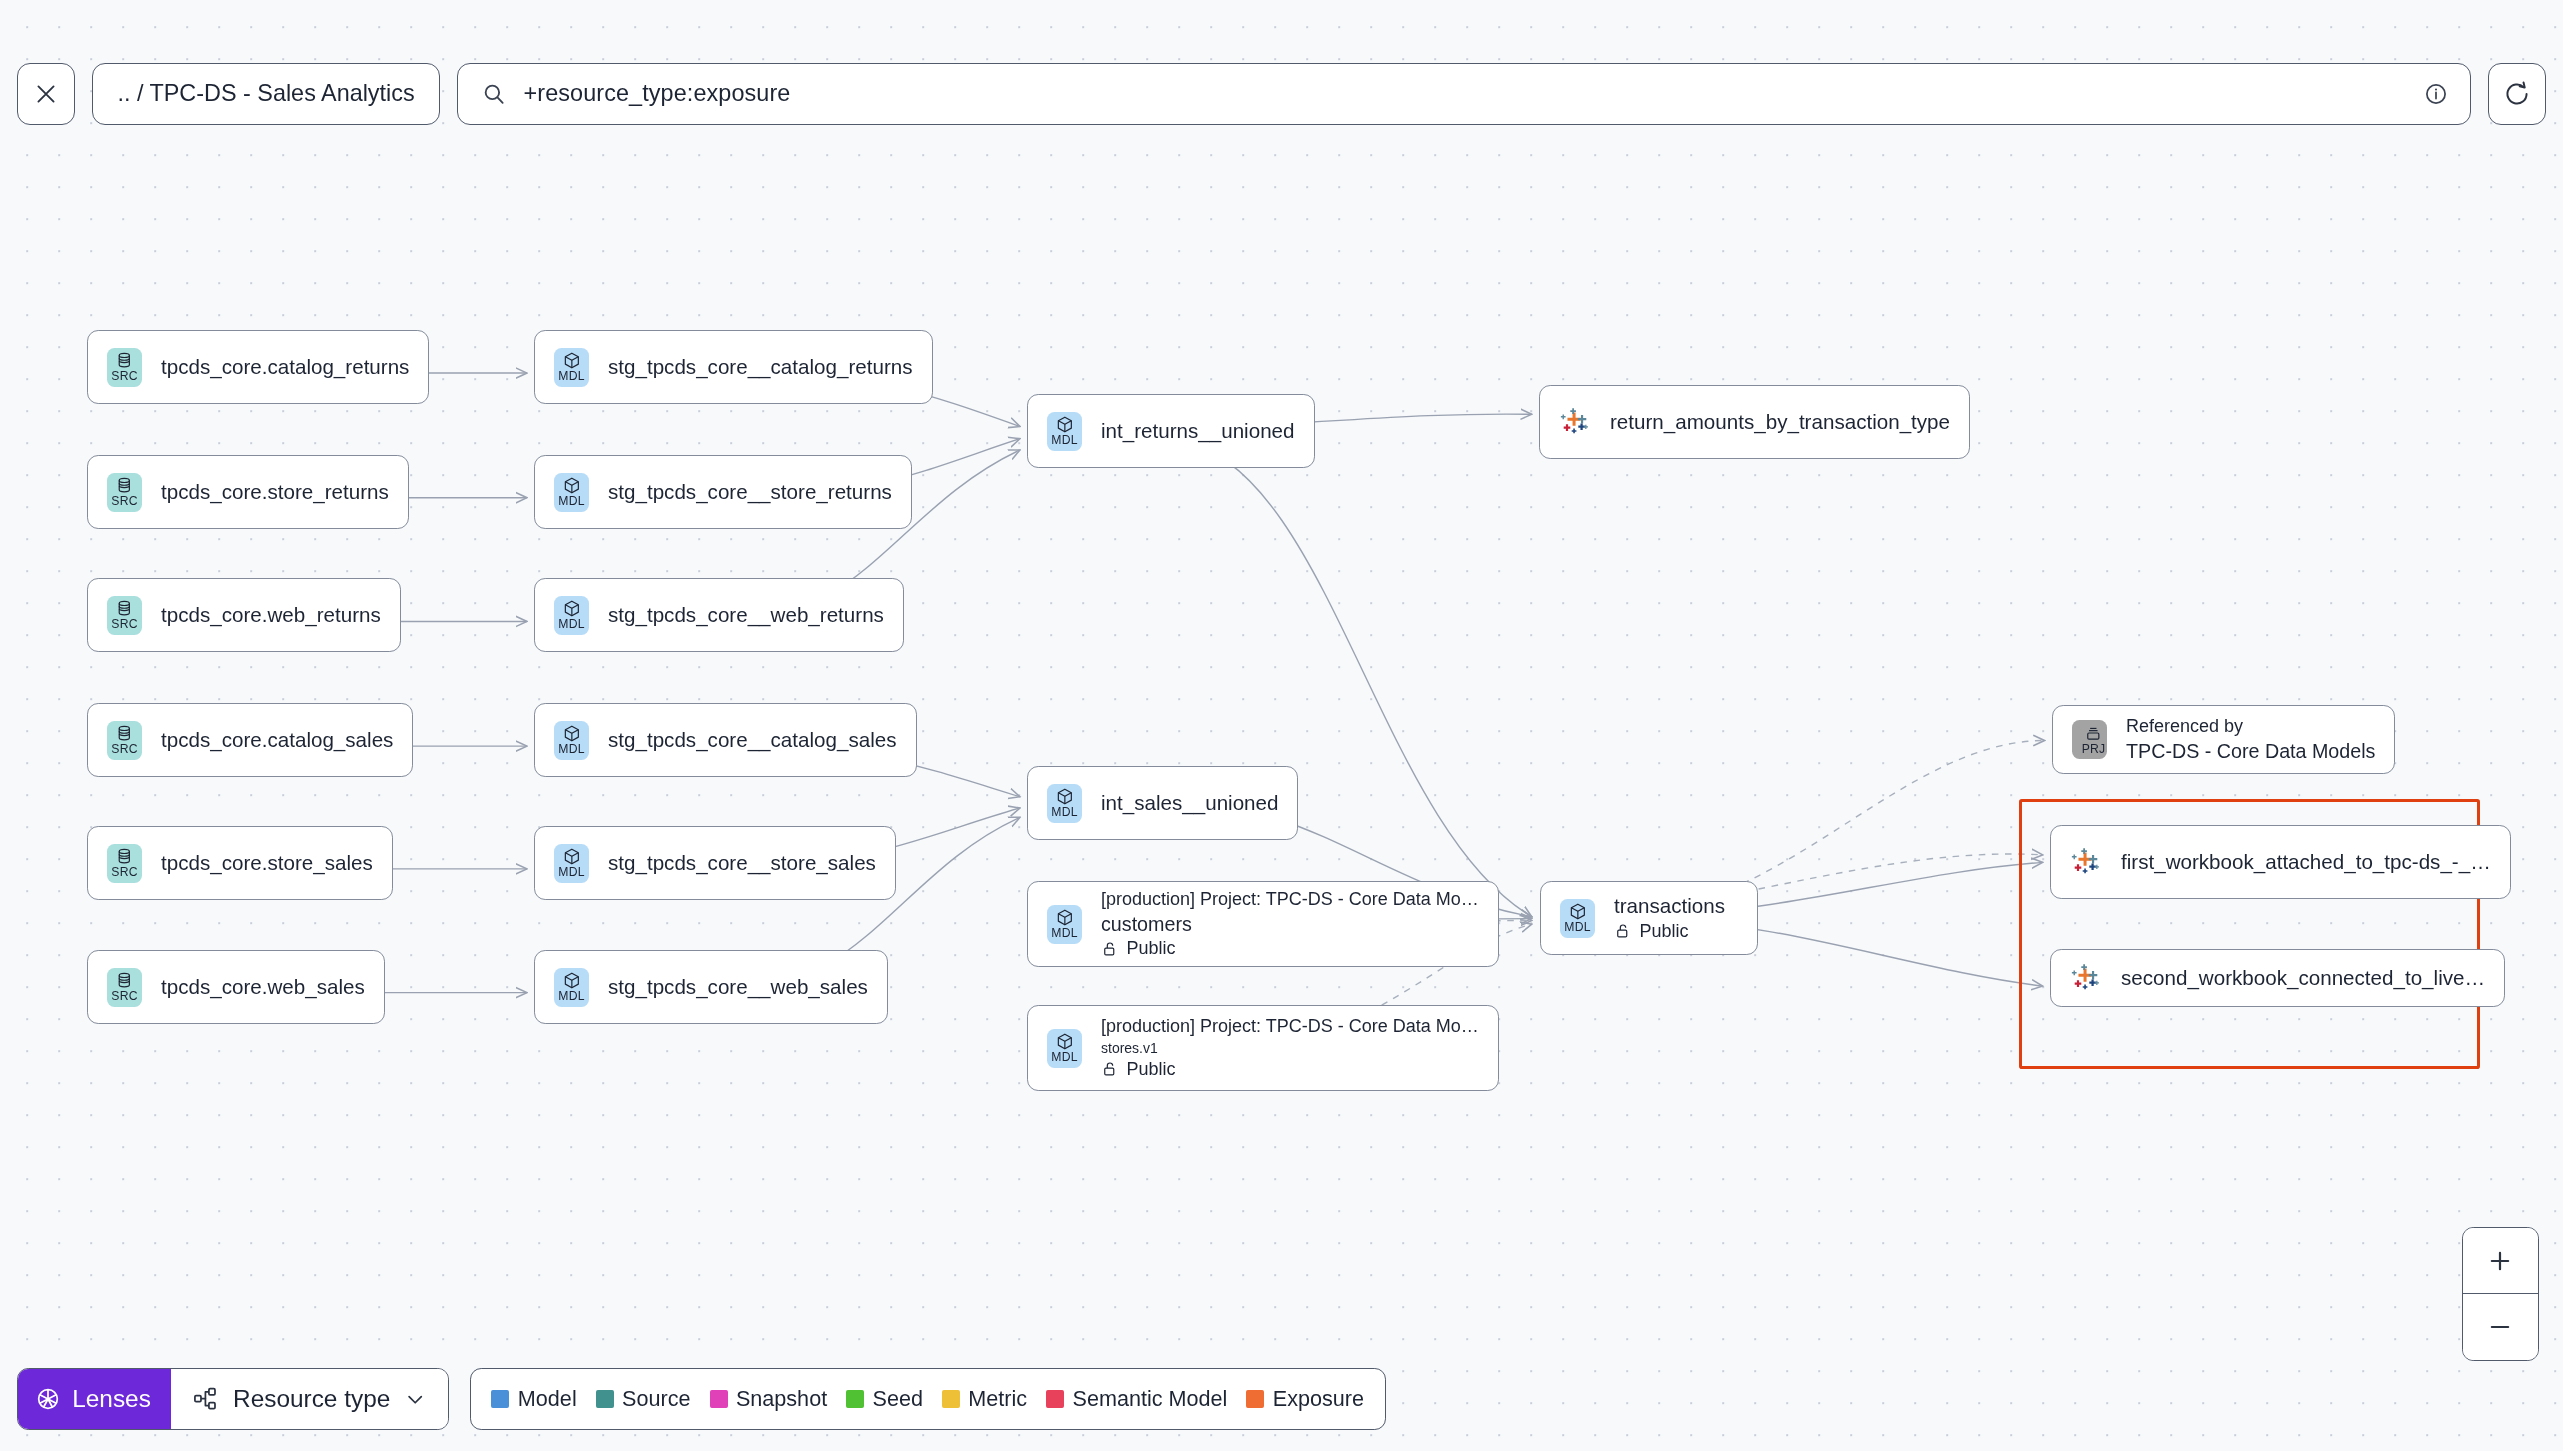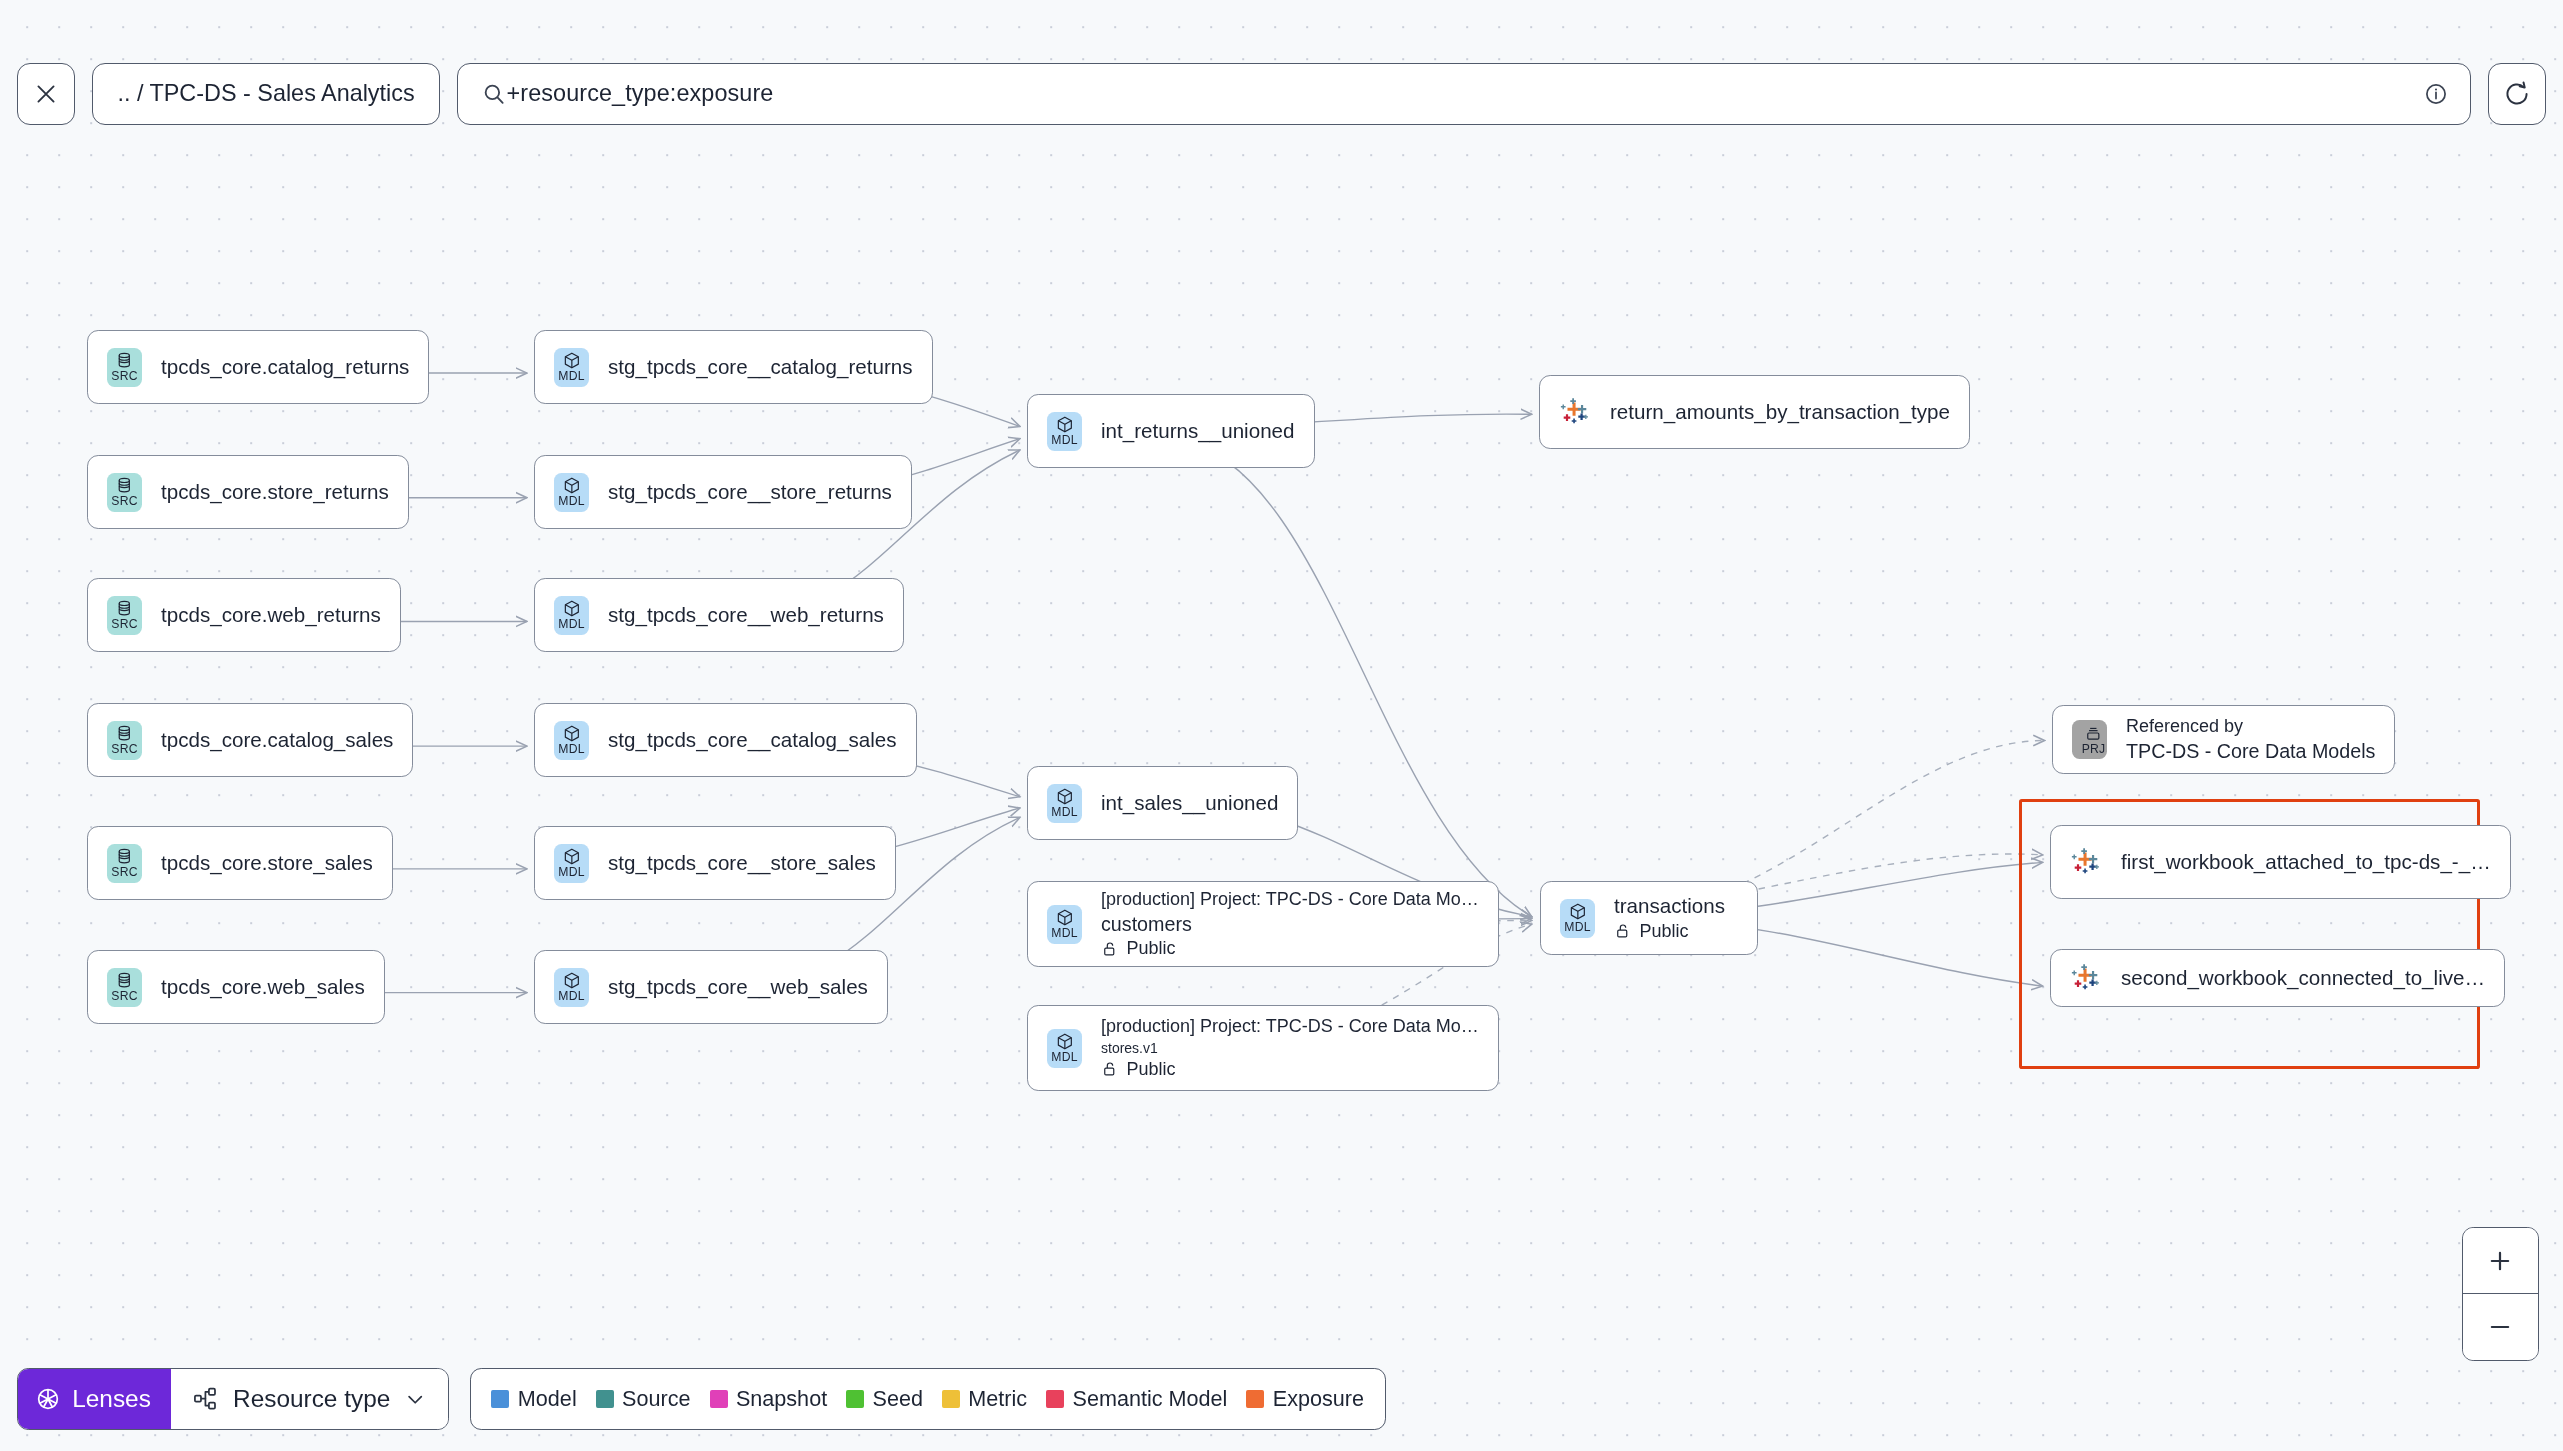--- a/index.html
+++ b/index.html
@@ -46,20 +46,21 @@
     white-space: nowrap;
   }
   #searchbar {
     flex: 1 1 auto;
     background: #ffffff;
     border: 1.5px solid #515a6b;
     border-radius: 13px;
     height: 62px;
     display: flex; align-items: center;
     padding: 0 20.6px 0 22.5px;
+    gap: 17px;
     position: relative;
   }
   #search-value {
     font-size: 23.4px; color: #1d2433;
     letter-spacing: 0.1px;
     flex: 1 1 auto;
   }
   .icon-svg { display: block; }
 
   
@@ -513,21 +514,21 @@
           <div class="node-title">transactions</div>
           <div class="node-meta">
             <svg width="18" height="18" viewBox="0 0 24 24" fill="none" stroke="#1d2433" stroke-width="1.6" stroke-linejoin="round">
           <rect x="5" y="10.8" width="12" height="9" rx="1.6"></rect>
           <path d="M8.4 10.8 V7.6 a3.6 3.6 0 0 1 7.2 0"></path>
         </svg>
             <span>Public</span>
           </div>
         </div>
       </div>
-      <div class="node" style="left: 1539px; top: 375px; min-width: 289px; height: 74px;">
+      <div class="node" style="left: 1539px; top: 385px; min-width: 289px; height: 74px;">
         <div class="badge badge-tableau">
           <svg width="32" height="32" viewBox="0 0 34 34">
           <g stroke-linecap="butt">
             <path d="M16 7 v14 M9 14 h14" stroke="#e8762d" stroke-width="3.2"></path>
             <path d="M24.5 9.5 v9 M20 14 h9" stroke="#5b879b" stroke-width="2.3"></path>
             <path d="M8.5 19.5 v7 M5 23 h7" stroke="#c72037" stroke-width="2.3"></path>
             <path d="M24 18.5 v7 M20.5 22 h7" stroke="#1f457e" stroke-width="2.4"></path>
             <path d="M15 2.5 v6 M12 5.5 h6" stroke="#5b879b" stroke-width="1.9"></path>
             <path d="M4.5 9 v5 M2 11.5 h5" stroke="#5b879b" stroke-width="1.5"></path>
             <path d="M28.5 20 v4.5 M26.2 22.2 h4.6" stroke="#5b879b" stroke-width="1.4"></path>

